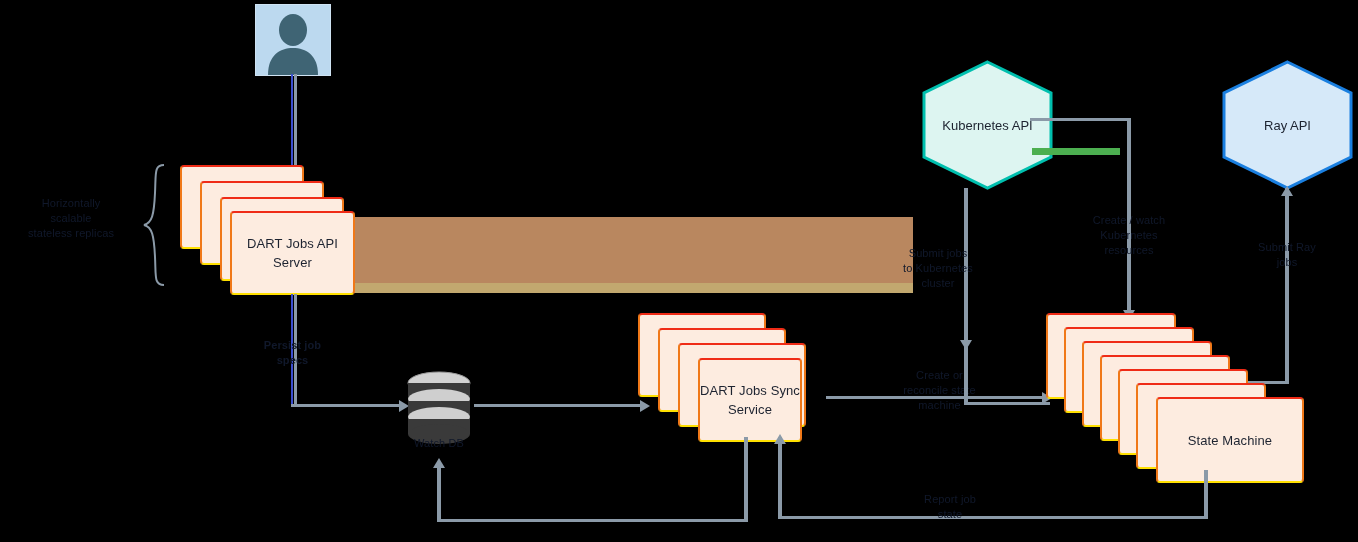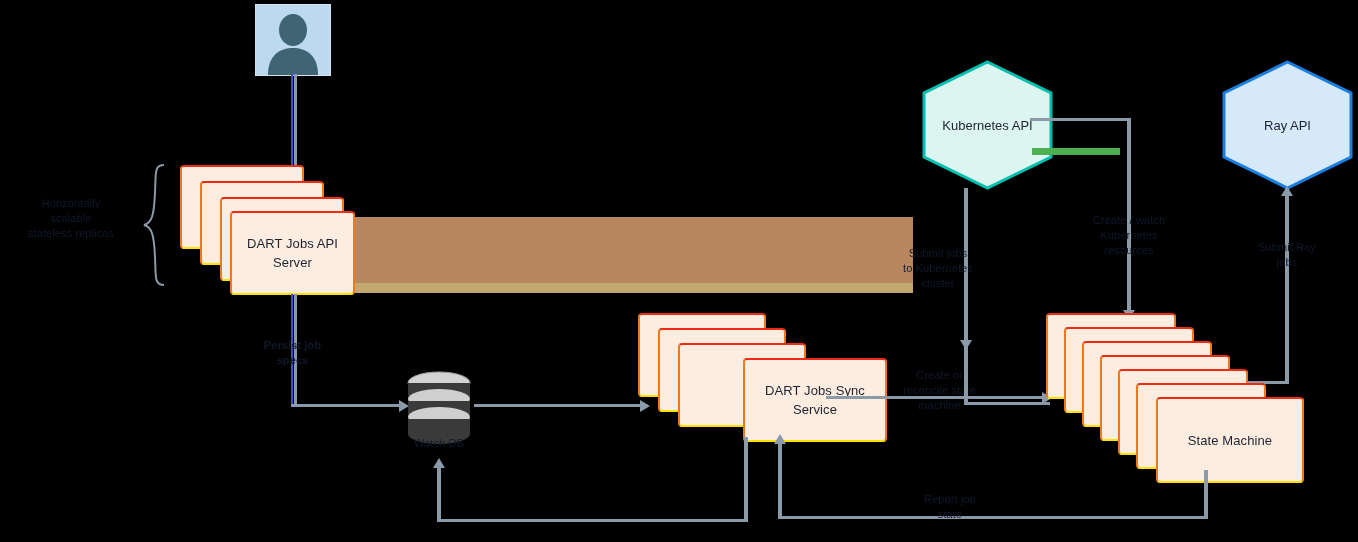--- a/index.html
+++ b/index.html
@@ -148,21 +148,21 @@
   </div>
   <div class="elabel" style="left:404px;top:436px;width:70px;">Watch DB</div>
 
   <div class="line line-h" style="left:474px;top:404px;width:170px;height:3px;"></div>
   <div class="arrow-right" style="left:640px;top:400px;"></div>
 
   <div class="stack" style="left:638px;top:313px;width:190px;height:130px;">
     <div class="card accent-red accent-yellow" style="left:0px;top:0px;width:128px;height:84px;"></div>
     <div class="card accent-red accent-yellow" style="left:20px;top:15px;width:128px;height:84px;"></div>
     <div class="card accent-red accent-yellow" style="left:40px;top:30px;width:128px;height:84px;"></div>
-    <div class="card accent-red accent-yellow" style="left:60px;top:45px;width:144px;height:84px;margin-left:45px;">
+    <div class="card accent-red accent-yellow" style="left:60px;top:45px;width:104px;height:84px;">
       <div class="card-label">DART Jobs Sync
 Service</div>
     </div>
   </div>
 
   <div class="line line-h" style="left:826px;top:396px;width:220px;height:3px;"></div>
   <div class="arrow-right" style="left:1042px;top:392px;"></div>
   <div class="elabel" style="left:882px;top:368px;width:115px;text-align:center;">Create or
 reconcile state
 machine</div>

